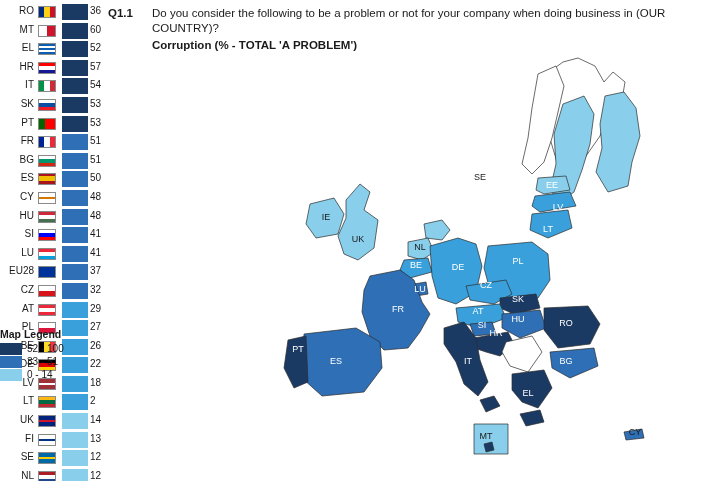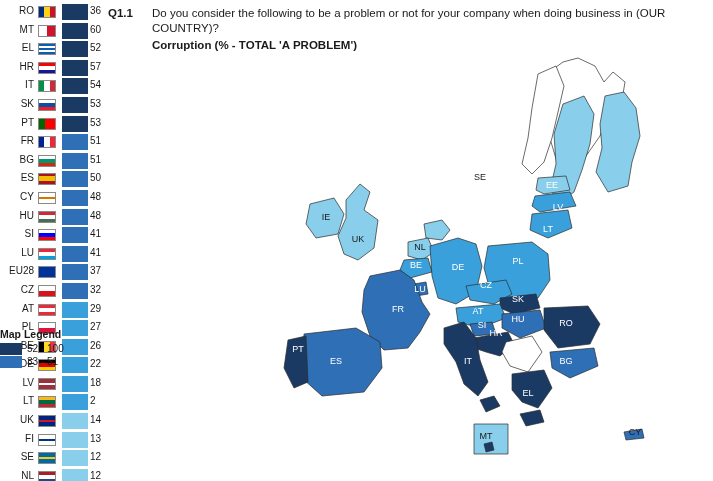--- a/index.html
+++ b/index.html
@@ -333,20 +333,24 @@
   <div class="legend">
     <div class="legend-title">Map Legend</div>
     <div id="legend-rows">
         <div class="legend-row">
           <div class="legend-swatch" style="background: rgb(27, 58, 99);"></div>
           <div class="legend-label">52 - 100</div>
         </div>
         <div class="legend-row">
           <div class="legend-swatch" style="background: rgb(47, 111, 181);"></div>
           <div class="legend-label">33 - 51</div>
+        </div>
+        <div class="legend-row">
+          <div class="legend-swatch" style="background: rgb(137, 207, 235);"></div>
+          <div class="legend-label">0 - 14</div>
         </div>
       </div>
   </div>
 
   <div class="map-panel">
     <svg class="map-svg" width="605" height="429" viewBox="0 0 605 429">
       <g id="map-shapes" stroke="#2b2b2b" stroke-width="0.7" stroke-linejoin="round">
           <path d="M455,10 L470,6 L487,14 L496,30 L505,20 L517,30 L514,48 L500,60 L492,84 L478,104 L466,122 L452,120 L446,100 L440,80 L434,58 L437,36 L444,18 Z" fill="#ffffff"></path>
           <path d="M430,22 L448,14 L456,34 L450,60 L444,86 L436,110 L424,122 L414,112 L420,86 L424,56 Z" fill="#ffffff"></path>
           <path d="M497,44 L516,40 L528,56 L532,84 L524,110 L520,134 L500,140 L488,120 L494,96 L492,72 Z" fill="#89cfeb"></path>

